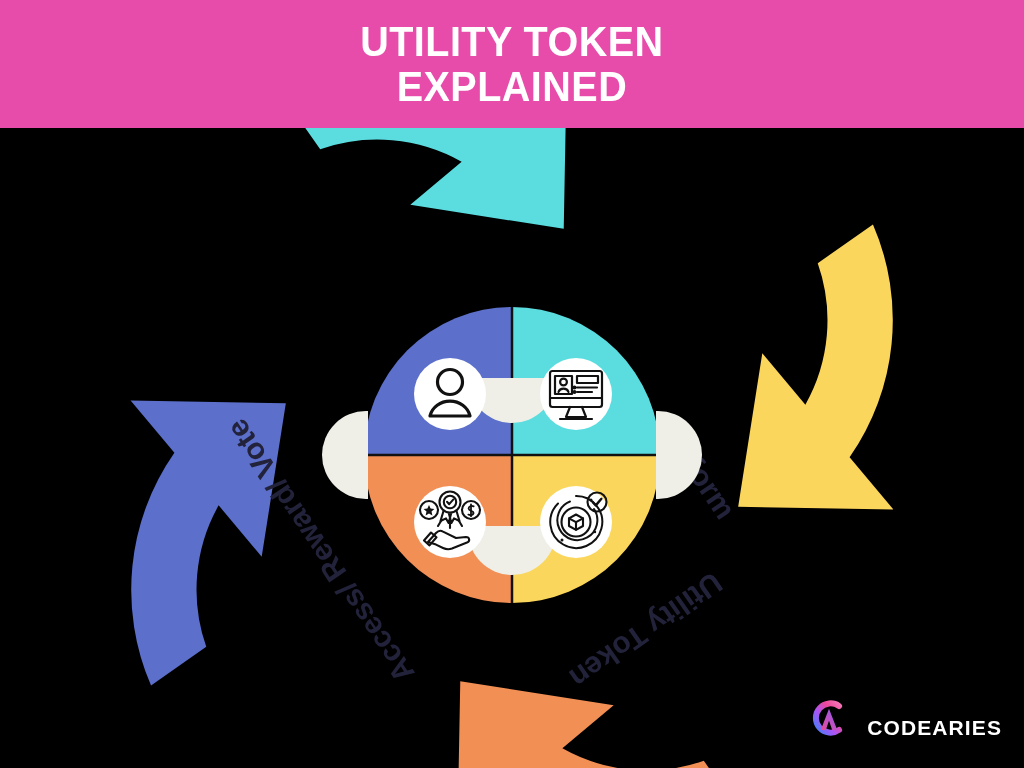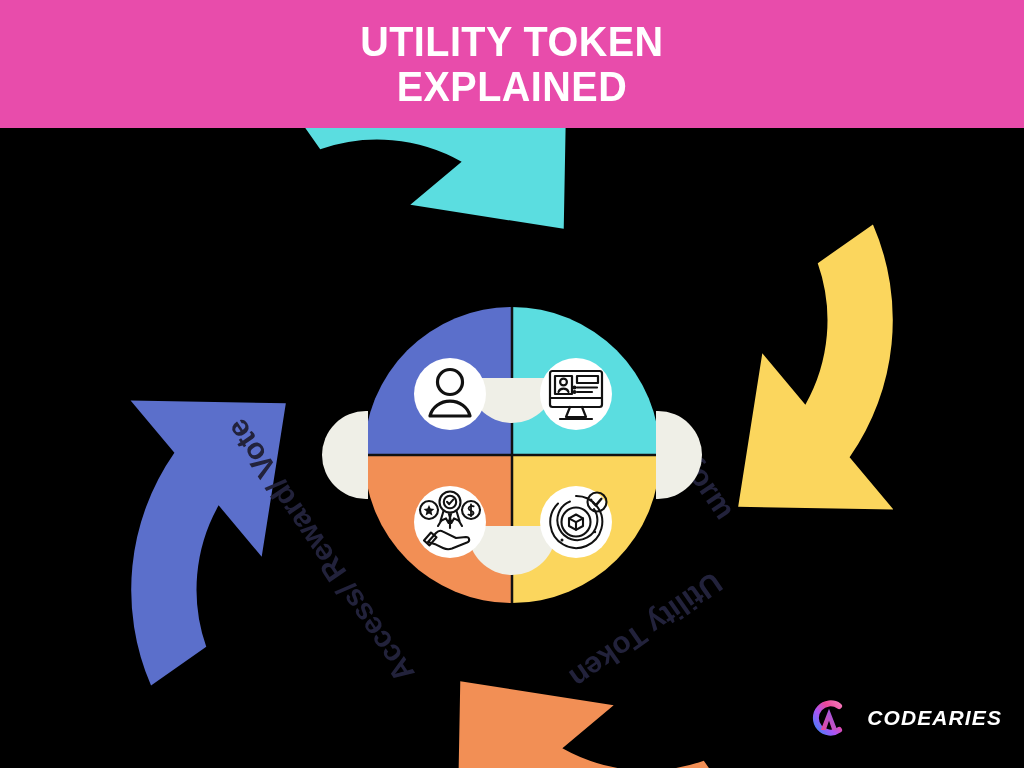--- a/index.html
+++ b/index.html
@@ -54,23 +54,22 @@
     left: 0;
     top: 0;
   }
 
   
   #brand-logo {
     position: absolute;
     right: 22px;
     bottom: 28px;
     display: flex;
-    align-items: center;
+    align-items: flex-end;
     gap: 16px;
-    font-style: italic;
   }
   #brand-logo-mark {
     width: 44px;
     height: 44px;
     display: block;
   }
   #brand-logo-text {
     color: #FFFFFF;
     font-family: "Liberation Sans", sans-serif;
     font-weight: bold;

